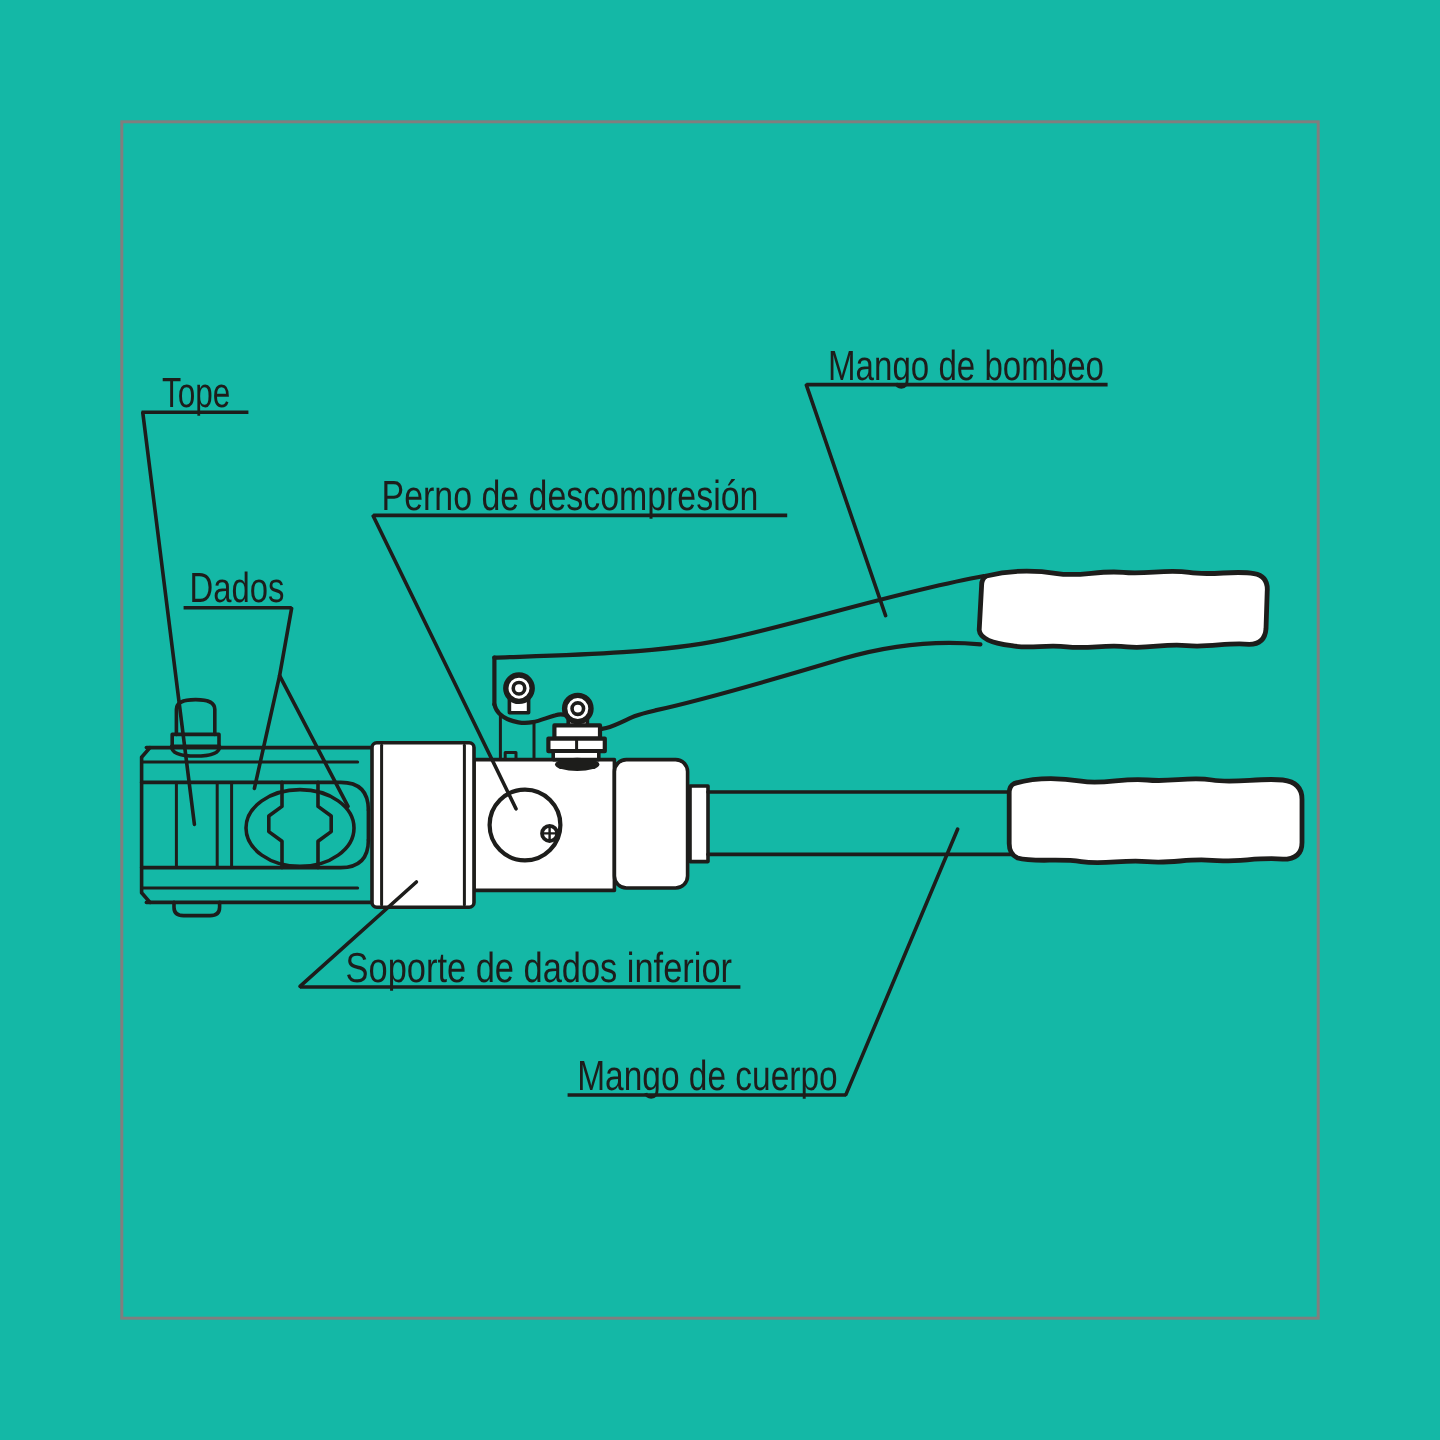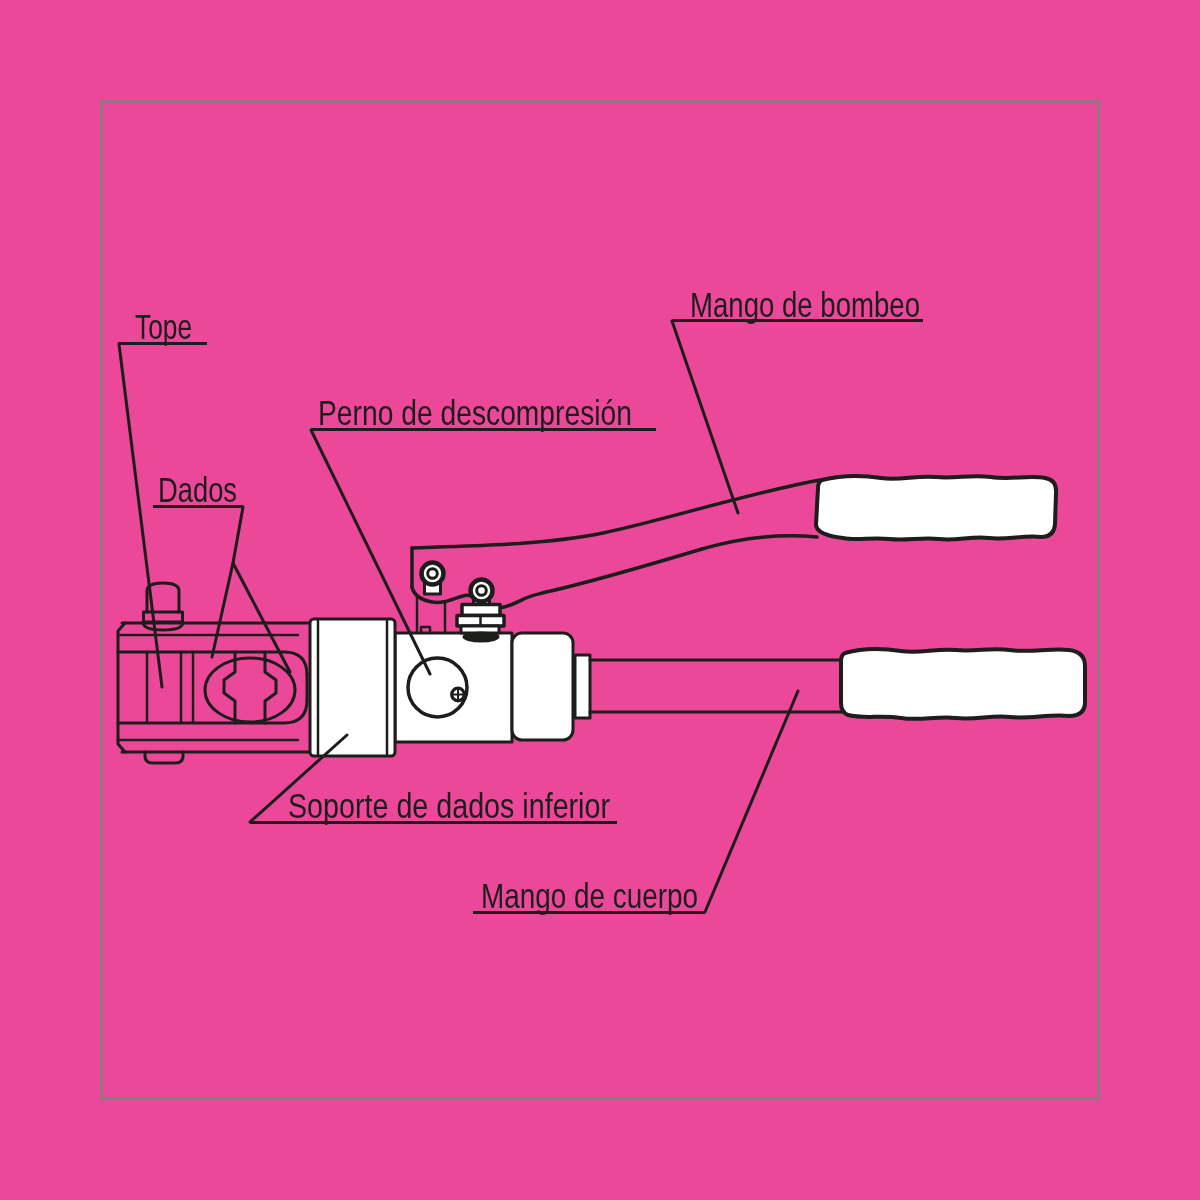--- a/index.html
+++ b/index.html
@@ -7,21 +7,21 @@
     padding: 0;
     width: 1200px;
     height: 1200px;
     background: #ffffff;
     font-family: "Liberation Sans", sans-serif;
   }
   #stage {
     position: relative;
     width: 1200px;
     height: 1200px;
-    background: #ec4899;
+    background: #14b8a6;
   }
   svg { display: block; }
   .outline   { stroke: #1d1d1b; fill: none; stroke-linecap: round; stroke-linejoin: round; }
   .whitefill { stroke: #1d1d1b; fill: #ffffff; stroke-linejoin: round; }
   .darkfill  { fill: #1d1d1b; stroke: none; }
   .leader    { stroke: #1d1d1b; stroke-width: 3; fill: none; stroke-linecap: round; }
   .underline { stroke: #1d1d1b; stroke-width: 3; stroke-linecap: butt; }
   .label-text {
     fill: #1d1d1b;
     font-family: "Liberation Sans", sans-serif;

